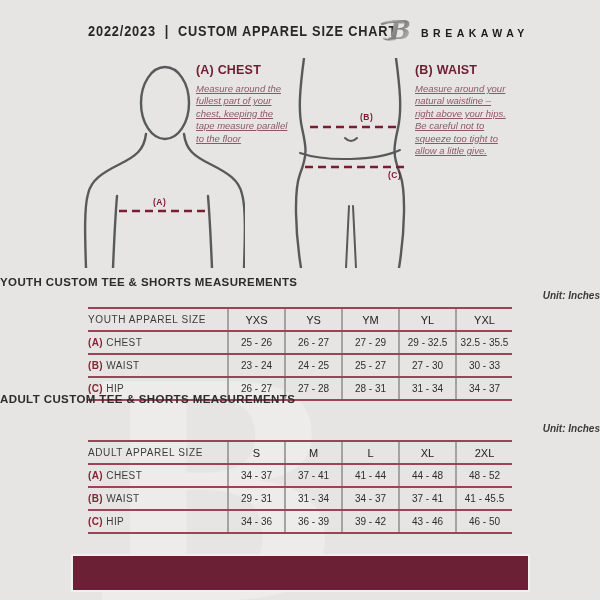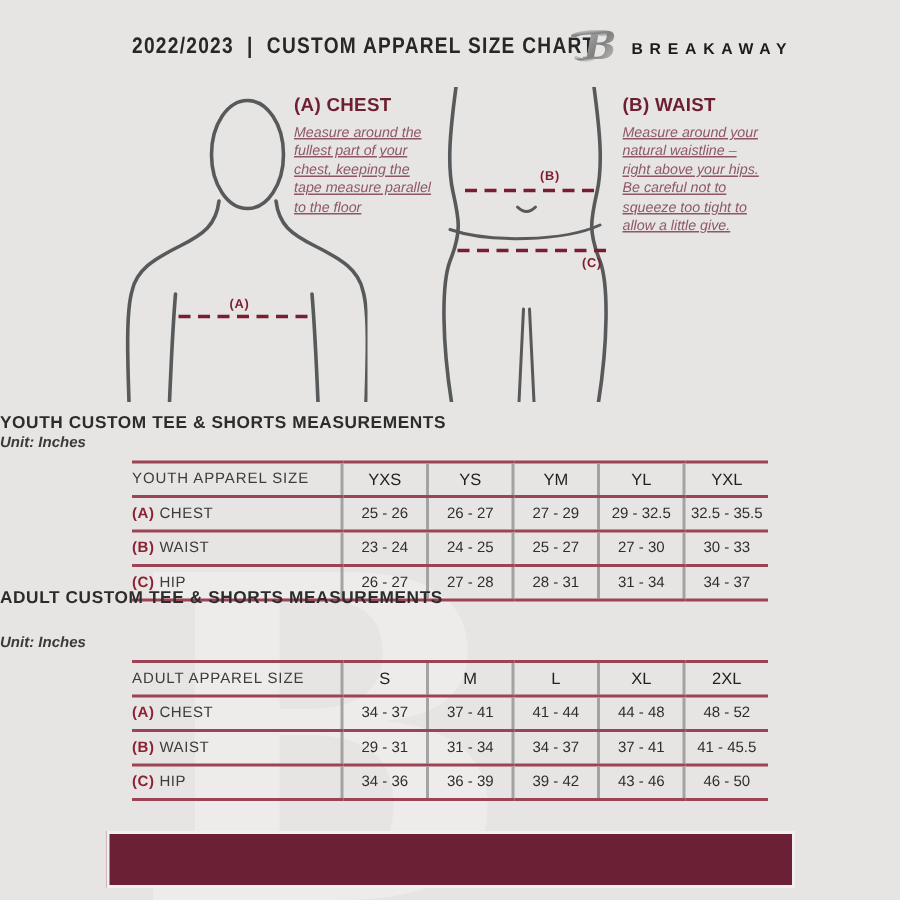--- a/index.html
+++ b/index.html
@@ -31,21 +31,21 @@
   }
   .guide-block { position:absolute; z-index:2; }
   .guide-h { font-size:12.5px; font-weight:bold; color:#6d1f31; letter-spacing:0.2px; }
   .guide-p {
     margin-top:6px; font-size:9.5px; font-style:italic; color:#8e5766;
     line-height:12.4px; white-space:pre-line;text-decoration:underline;
   }
   
   .tbl-title { position:absolute; left:0; width:600px; z-index:2; 
     font-size:11.5px; font-weight:bold; letter-spacing:0.4px; color:#2c2c2c; }
-  .tbl-unit { position:absolute; left:0; width:600px; z-index:2; text-align:left;
+  .tbl-unit { position:absolute; left:0; width:600px; z-index:2; text-align:right;
     font-size:10px; font-style:italic; font-weight:bold; color:#3a3a3a; }
   table.size-table {
     position:absolute; left:88px; z-index:2; width:424px;
     border-collapse:collapse; table-layout:fixed;
   }
   .size-table th, .size-table td {
     height:21px; padding:0;
     border-top:2px solid #9c4456; border-bottom:2px solid #9c4456;
     background:transparent; font-weight:normal;
   }

